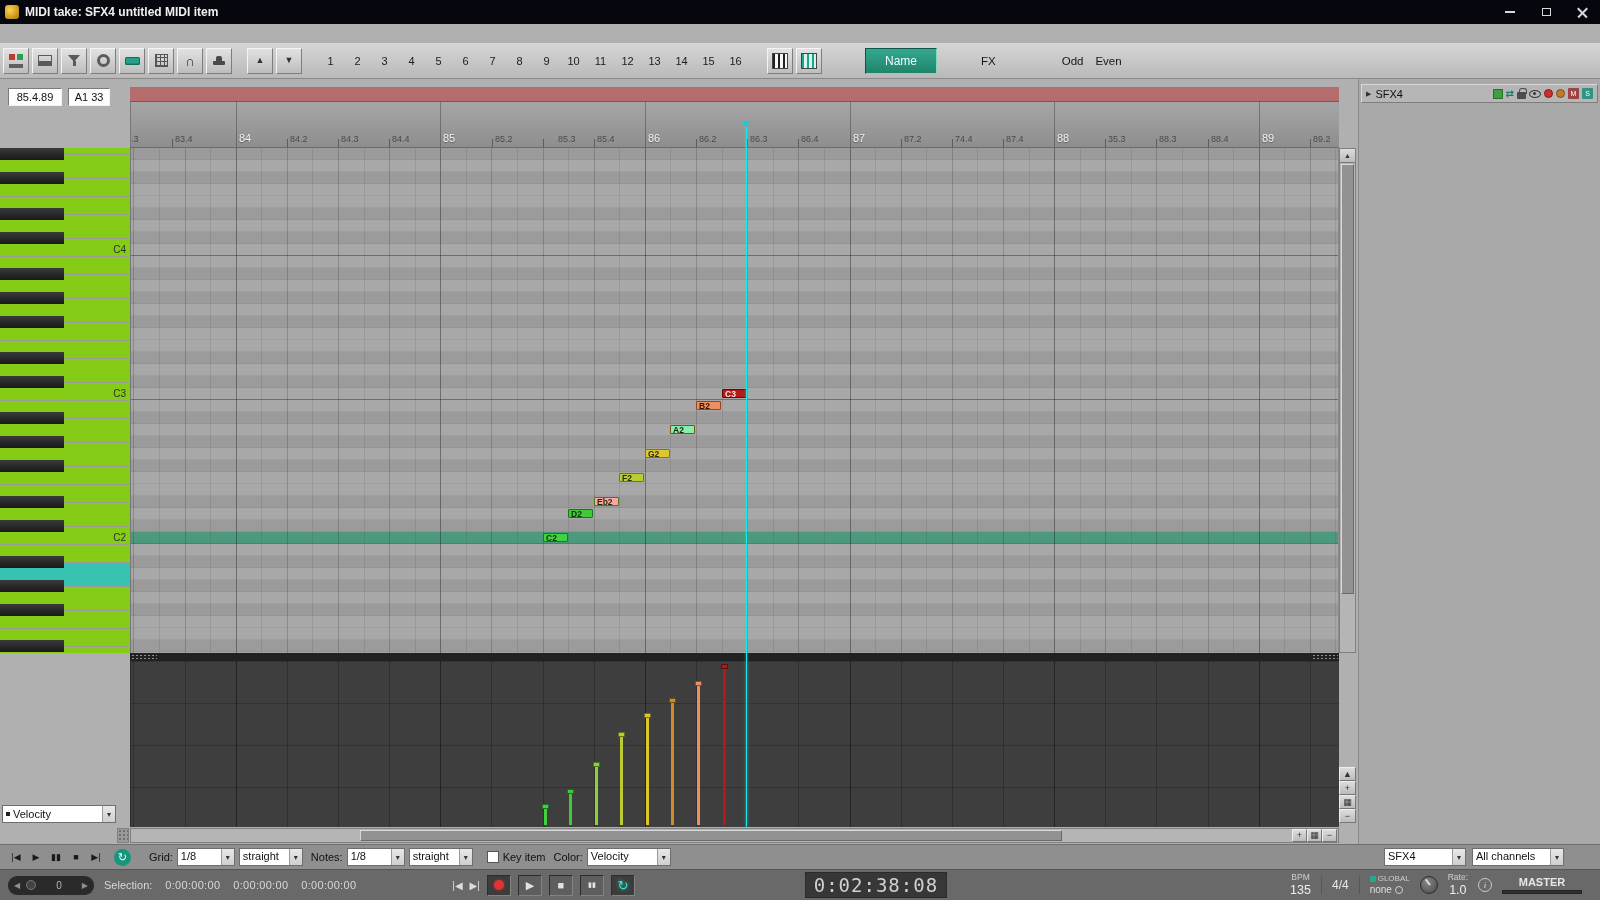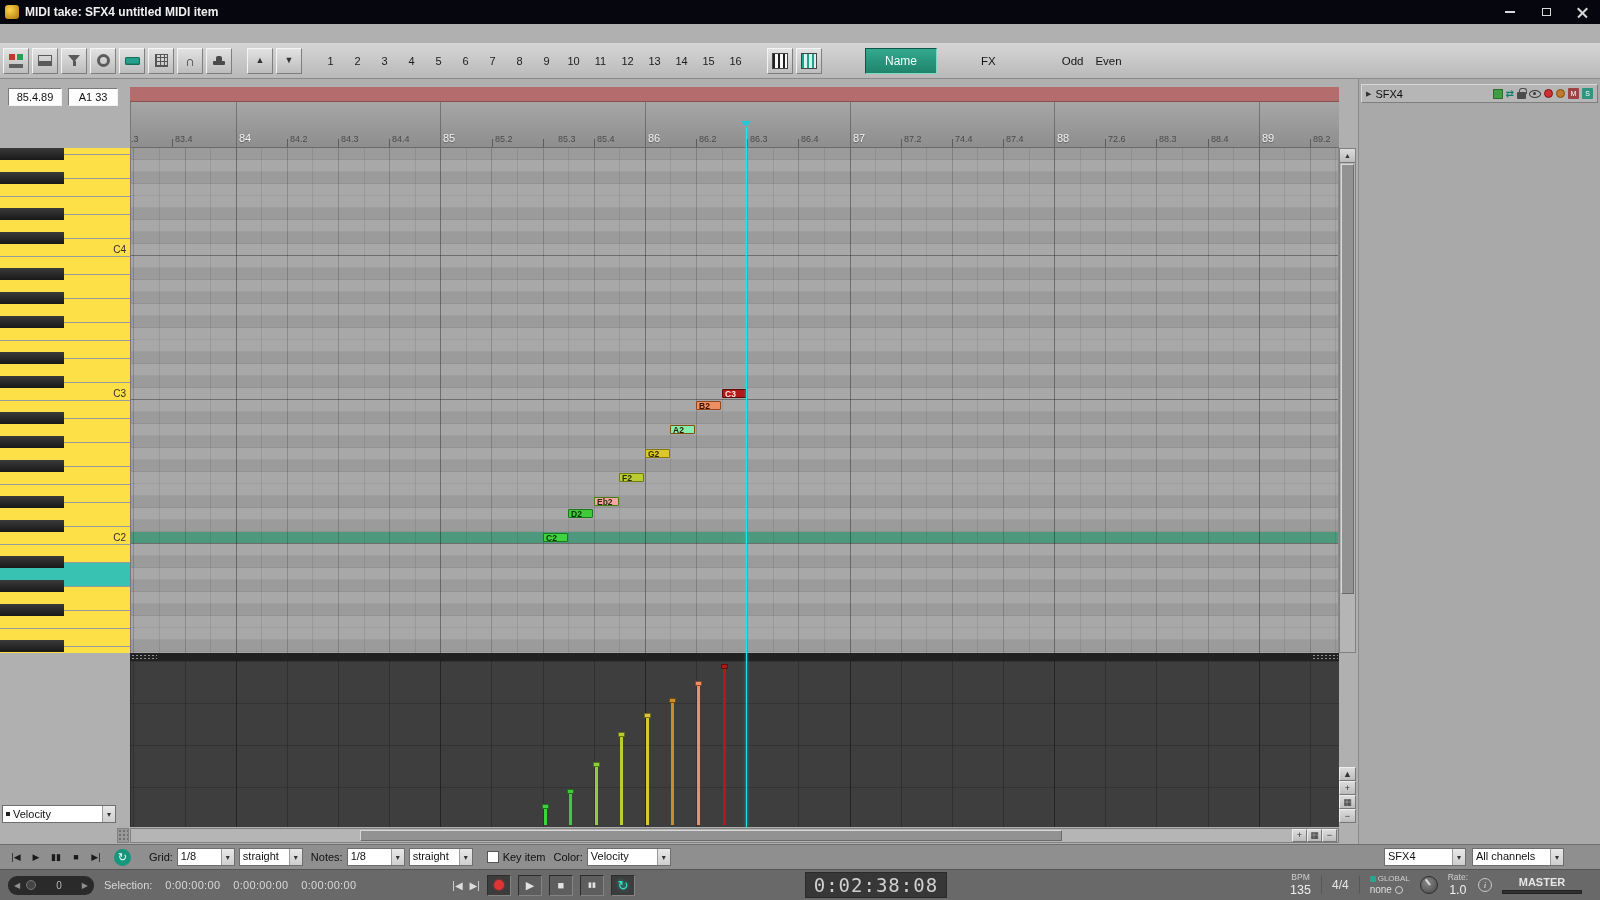--- a/index.html
+++ b/index.html
@@ -56,30 +56,30 @@
   .name-btn{width:72px;height:26px;margin-left:40px;background:linear-gradient(#33a98e,#20836c);
     border:1px solid;border-color:#115546 #7fd8c2 #7fd8c2 #115546;color:#f2fffb;font-size:12px;
     display:flex;align-items:center;justify-content:center;}
   .tb-text{font-size:11.5px;color:#161616;}
   .fx-t{margin-left:44px;} .odd-t{margin-left:66px;} .even-t{margin-left:12px;}
 
   
   .main{position:absolute;left:0;top:79px;width:1600px;height:765px;background:#b0b0b0;}
   .posbox{position:absolute;top:9px;height:18px;background:#fdfdfd;border:1px solid;border-color:#7a7a7a #f2f2f2 #f2f2f2 #7a7a7a;
     display:flex;align-items:center;justify-content:center;font-size:11px;color:#111;}
-  .pb1{left:8px;width:54px;} .pb2{left:68px;width:50px;}
+  .pb1{left:8px;width:54px;} .pb2{left:68px;width:42px;}
   .ribbon{position:absolute;left:130px;top:8px;width:1209px;height:15px;background:#b46c6c;border-bottom:1px solid #8f4f4f;}
   .ruler{position:absolute;left:130px;top:23px;width:1209px;height:46px;overflow:hidden;
     background:linear-gradient(#a6a6a6,#8e8e8e);border-bottom:1px solid #6a6a6a;border-left:1px solid #777;}
   .tick{position:absolute;bottom:0;width:1px;height:8px;background:#5c5c5c;}
   .tick.major{height:46px;background:rgba(0,0,0,.28);}
   .rlabel{position:absolute;bottom:3px;font-size:9px;color:#4a4a4a;white-space:nowrap;}
   .rlabel.major{font-size:11px;color:#f2f2f2;text-shadow:0 1px 1px rgba(0,0,0,.35);}
 
-  .keyboard{position:absolute;left:0;top:69px;width:130px;height:505px;background:#fde047;overflow:hidden;}
+  .keyboard{position:absolute;left:0;top:69px;width:130px;height:505px;background:#84cc16;overflow:hidden;}
   .key-hl{position:absolute;background:#38c2b2;z-index:1;}
   .bkey{position:absolute;left:0;background:linear-gradient(#3a3a3a,#191919);z-index:2;}
   .kline{position:absolute;right:0;height:1px;background:#9a9a9a;z-index:3;}
   .kline.full{left:0;}
   .klabel{position:absolute;right:4px;height:12px;line-height:12px;font-size:10px;color:#2e2e2e;z-index:4;}
 
   .grid{position:absolute;left:130px;top:69px;width:1209px;height:505px;overflow:hidden;background:#a8a8a8;
     border-left:1px solid #777;border-right:1px solid #8a8a8a;}
   .grow{position:absolute;left:0;right:0;box-shadow:inset 0 -1px 0 rgba(0,0,0,.05);}
   .grow.rw{background:#a8a8a8;} .grow.rb{background:#9b9b9b;}
@@ -335,21 +335,21 @@
         <div class="rlabel major" style="left: 722px;">87</div>
         <div class="tick" style="left: 770px;"></div>
         <div class="rlabel" style="left: 773px;">87.2</div>
         <div class="tick" style="left: 821px;"></div>
         <div class="rlabel" style="left: 824px;">74.4</div>
         <div class="tick" style="left: 872px;"></div>
         <div class="rlabel" style="left: 875px;">87.4</div>
         <div class="tick major" style="left: 923px;"></div>
         <div class="rlabel major" style="left: 926px;">88</div>
         <div class="tick" style="left: 974px;"></div>
-        <div class="rlabel" style="left: 977px;">72.6</div>
+        <div class="rlabel" style="left: 977px;">35.3</div>
         <div class="tick" style="left: 1025px;"></div>
         <div class="rlabel" style="left: 1028px;">88.3</div>
         <div class="tick" style="left: 1077px;"></div>
         <div class="rlabel" style="left: 1080px;">88.4</div>
         <div class="tick major" style="left: 1128px;"></div>
         <div class="rlabel major" style="left: 1131px;">89</div>
         <div class="tick" style="left: 1179px;"></div>
         <div class="rlabel" style="left: 1182px;">89.2</div>
       </div>
     <div class="keyboard" id="keyboard">

